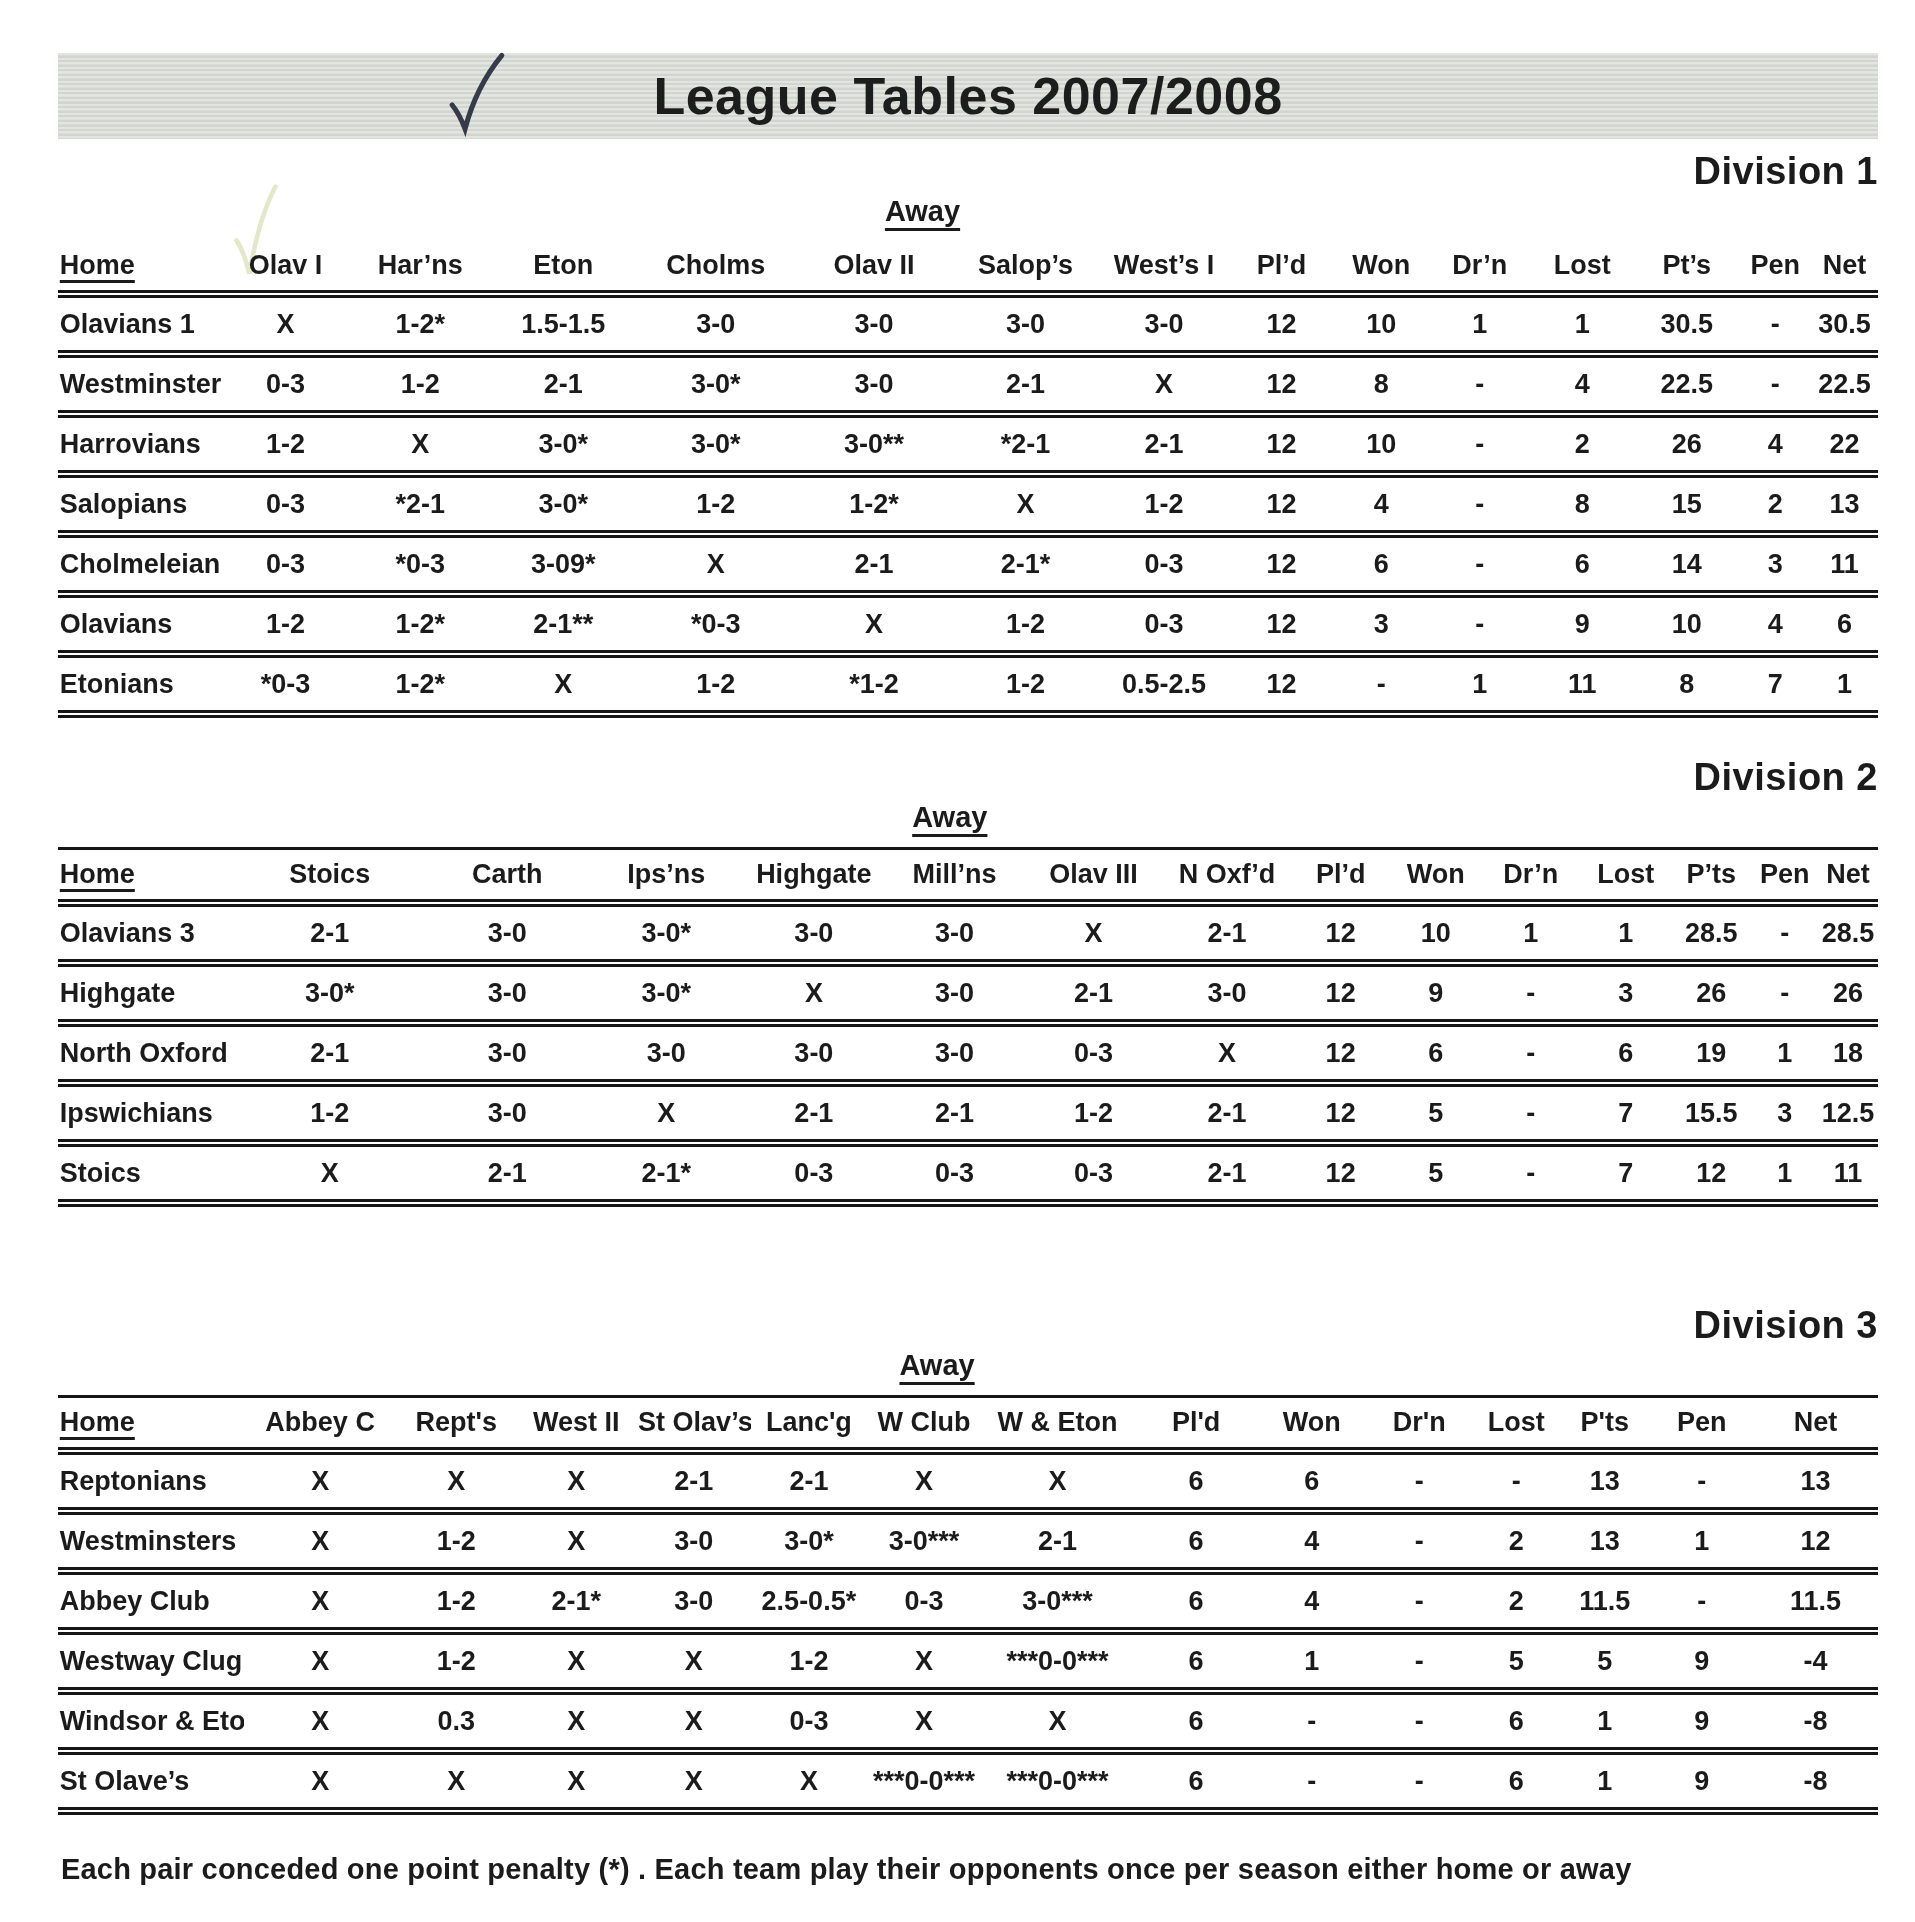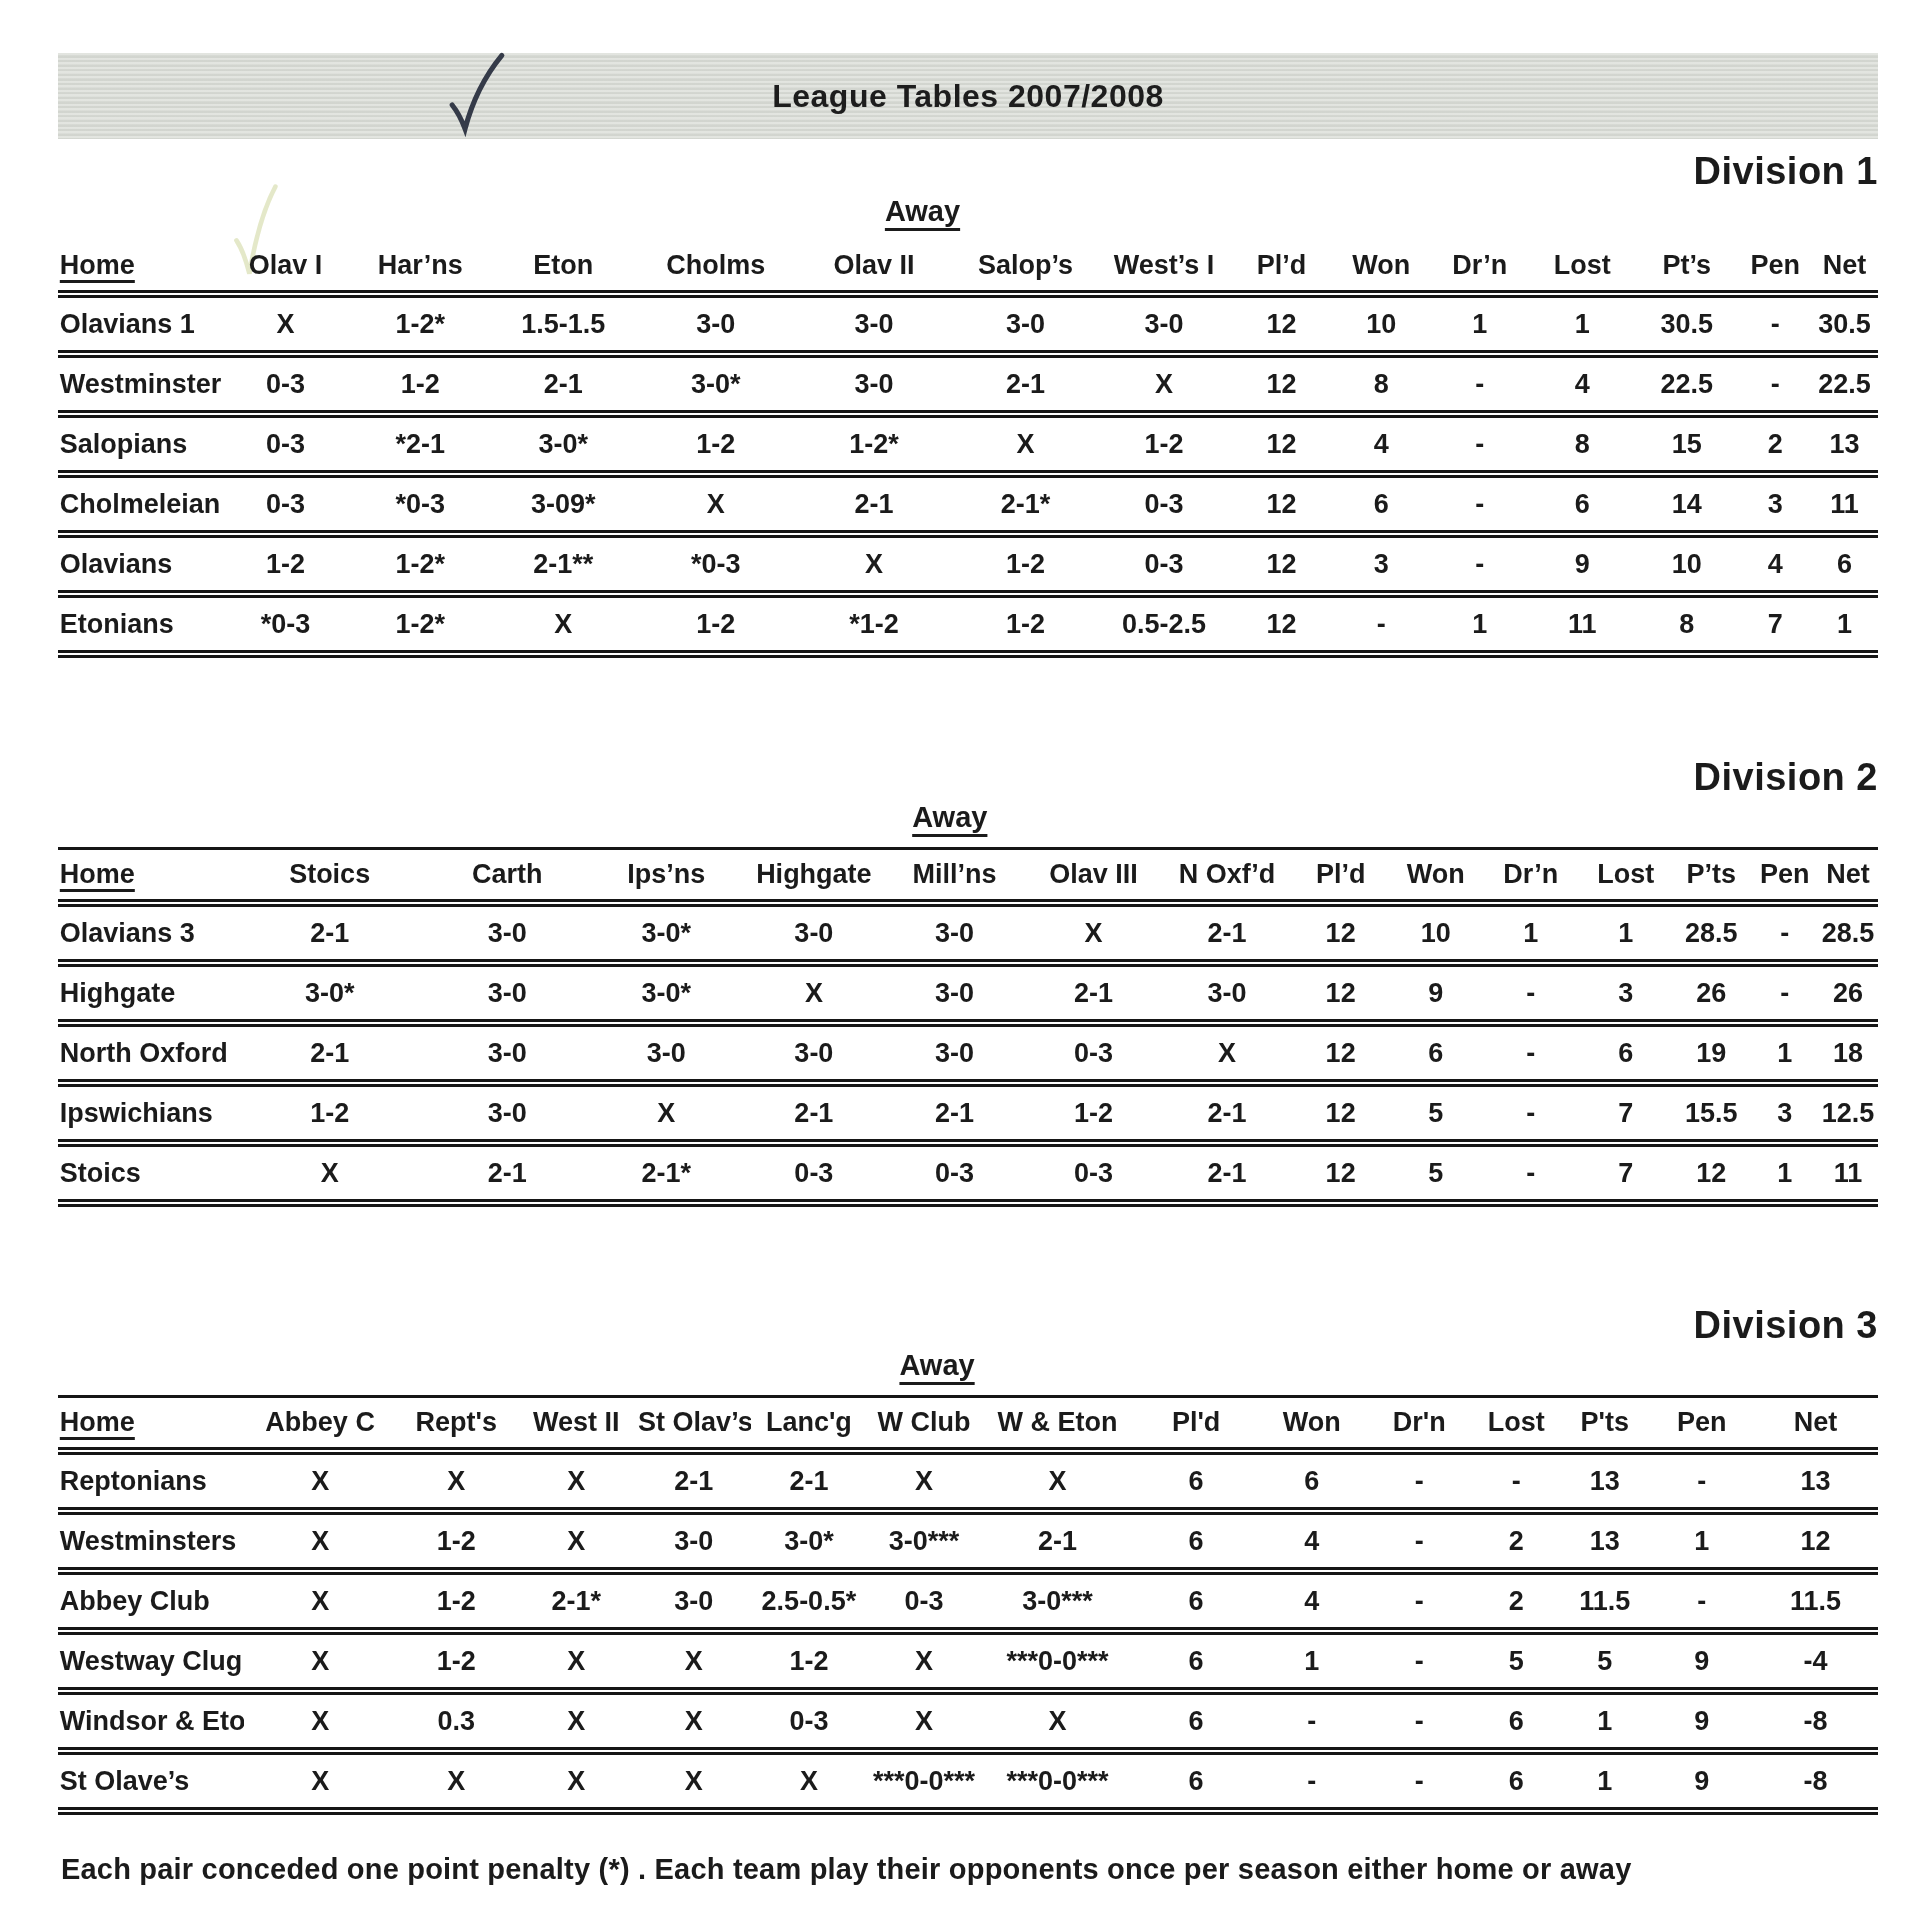--- a/index.html
+++ b/index.html
@@ -16,21 +16,21 @@
     position:absolute;left:58px;top:53px;width:1820px;height:86px;
     background:
       repeating-linear-gradient(180deg,
         rgba(255,255,255,0.25) 0px, rgba(255,255,255,0.25) 1.8px,
         rgba(0,0,0,0.03) 2.8px, rgba(0,0,0,0.03) 4.6px),
       #d9dcd6;
   }
   .title-text{
     position:absolute;left:50%;top:50%;
     transform:translate(-50%,-50%);
-    font-size:32px;letter-spacing:0.5px;color:#1d1d1d;
+    font-size:52px;letter-spacing:0.5px;color:#1d1d1d;
     white-space:nowrap;
   }
   .check-dark{position:absolute;left:441px;top:48px;width:72px;height:92px;}
   .check-faint{position:absolute;left:229px;top:181px;width:52px;height:102px;opacity:0.85;}
   .section{position:absolute;left:58px;width:1820px;}
   #section-0{top:150px;}
   #section-1{top:756px;}
   #section-2{top:1304px;}
   .division-title{font-size:38px;margin:0 0 1.8px 0;letter-spacing:0.5px;text-align:right;}
   .away-wrap{position:relative;height:41px;}
@@ -153,20 +153,37 @@
           <td>X</td>
           <td>12</td>
           <td>8</td>
           <td>-</td>
           <td>4</td>
           <td>22.5</td>
           <td>-</td>
           <td>22.5</td>
         </tr>
         <tr>
+          <td class="home-col">Harrovians</td>
+          <td>1-2</td>
+          <td>X</td>
+          <td>3-0*</td>
+          <td>3-0*</td>
+          <td>3-0**</td>
+          <td>*2-1</td>
+          <td>2-1</td>
+          <td>12</td>
+          <td>10</td>
+          <td>-</td>
+          <td>2</td>
+          <td>26</td>
+          <td>4</td>
+          <td>22</td>
+        </tr>
+        <tr>
           <td class="home-col">Salopians</td>
           <td>0-3</td>
           <td>*2-1</td>
           <td>3-0*</td>
           <td>1-2</td>
           <td>1-2*</td>
           <td>X</td>
           <td>1-2</td>
           <td>12</td>
           <td>4</td>

